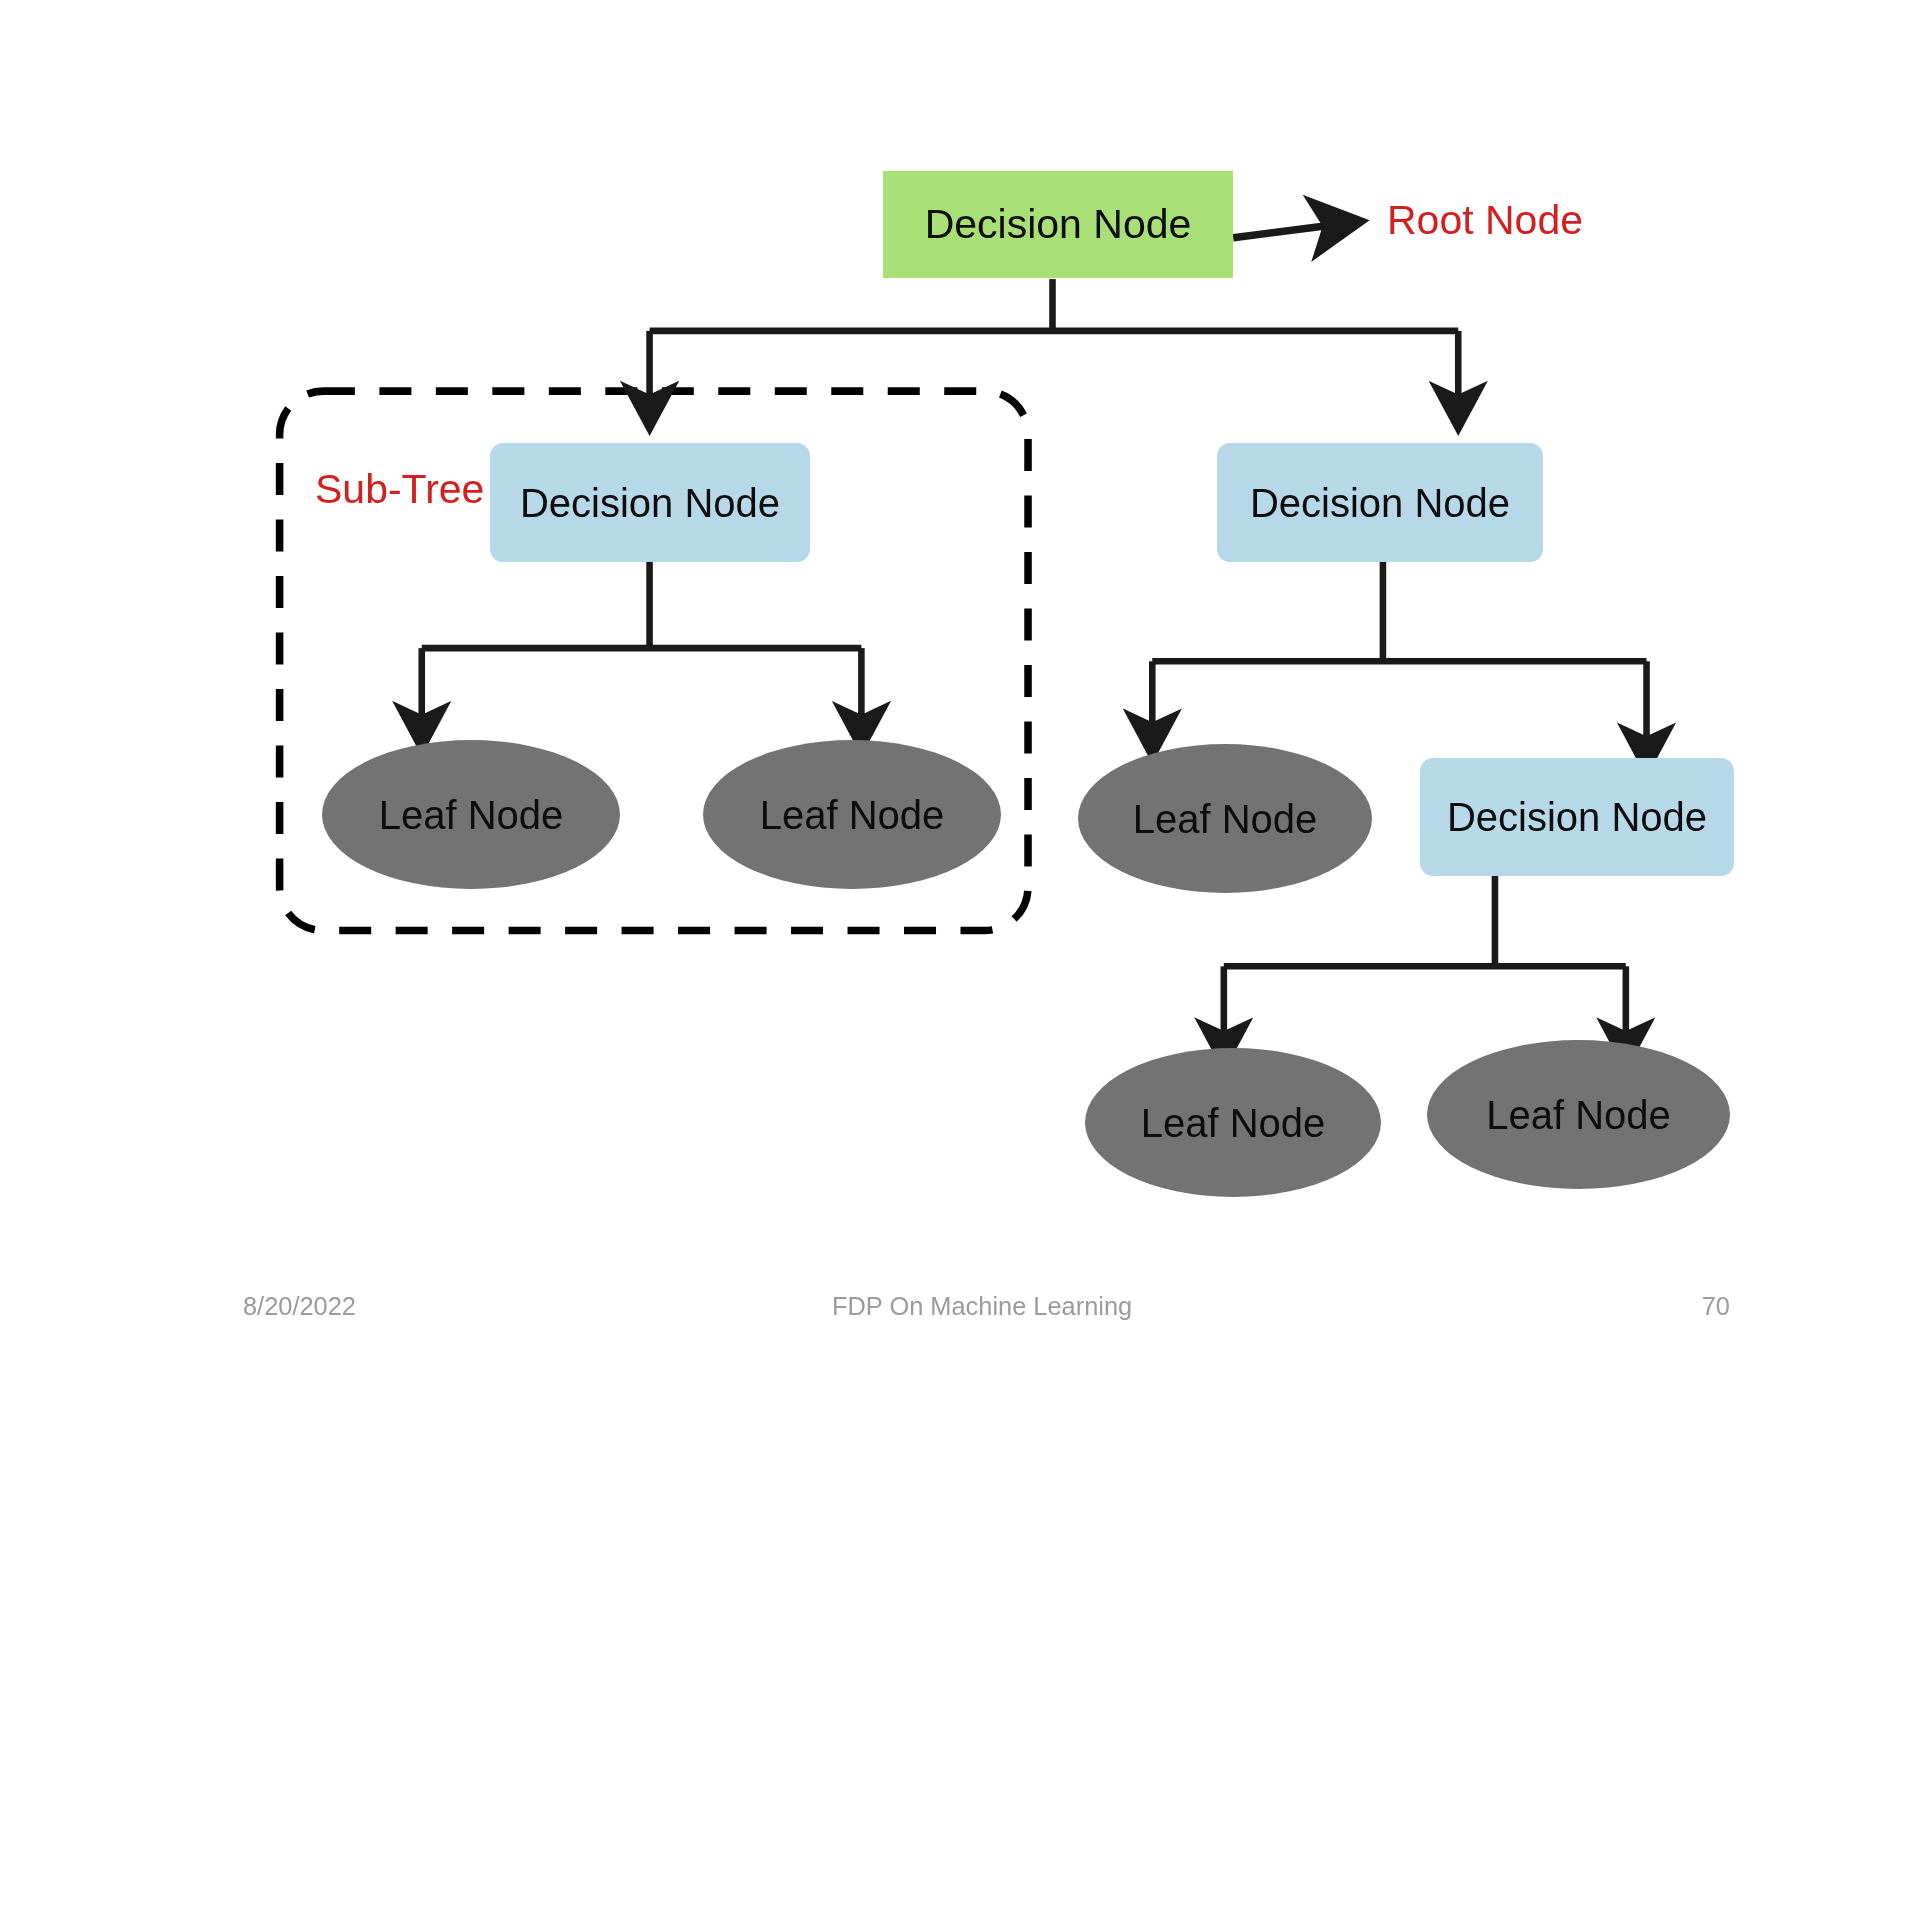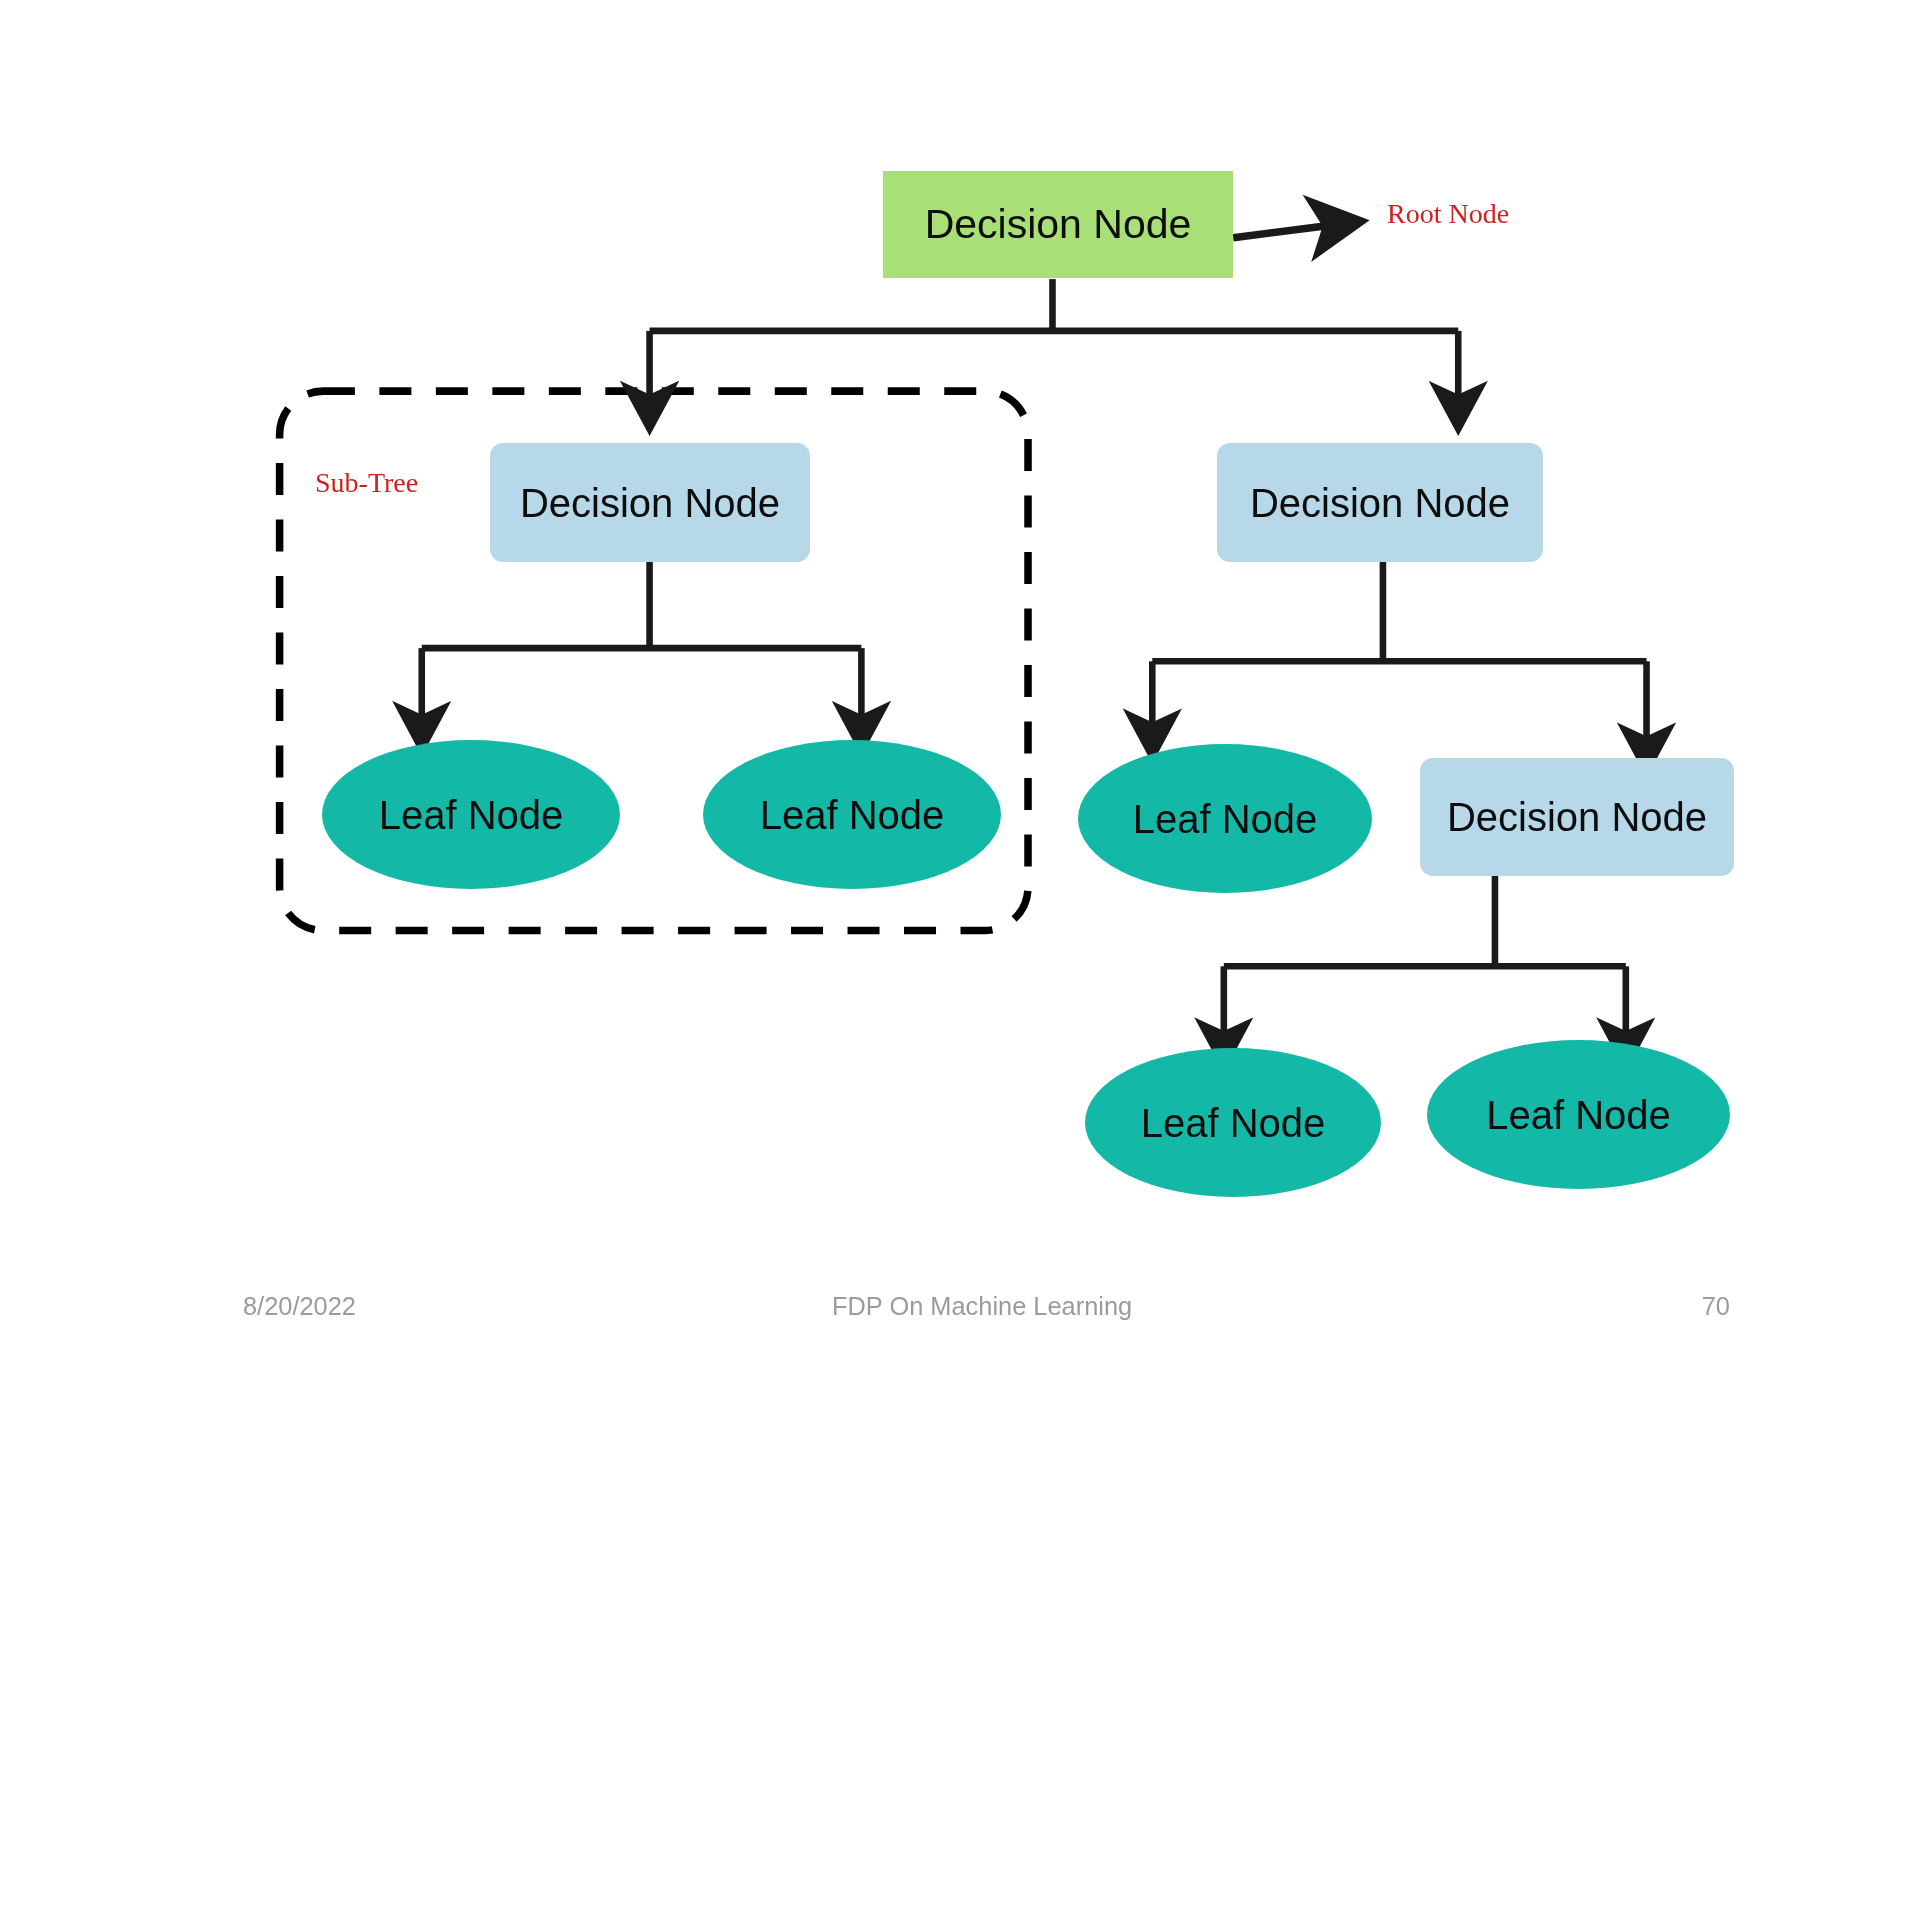--- a/index.html
+++ b/index.html
@@ -58,33 +58,32 @@
     font-size: 41px;
   }
 
   .node-decision {
     background: #b6d8e8;
     border-radius: 13px;
     font-size: 40px;
   }
 
   .node-leaf {
-    background: #14b8a6;
+    background: #737373;
     border-radius: 50%;
     font-size: 40px;
   }
 
   
   .annotation {
     position: absolute;
     color: #d21f1f;
-    font-size: 28px;
+    font-size: 41px;
     white-space: nowrap;
     line-height: 1;
-    font-family: Liberation Serif, serif;
   }
 
   
   #footer {
     position: absolute;
     left: 0;
     top: 1252px;
     width: 1928px;
     height: 38px;
     color: #9b9b9b;

